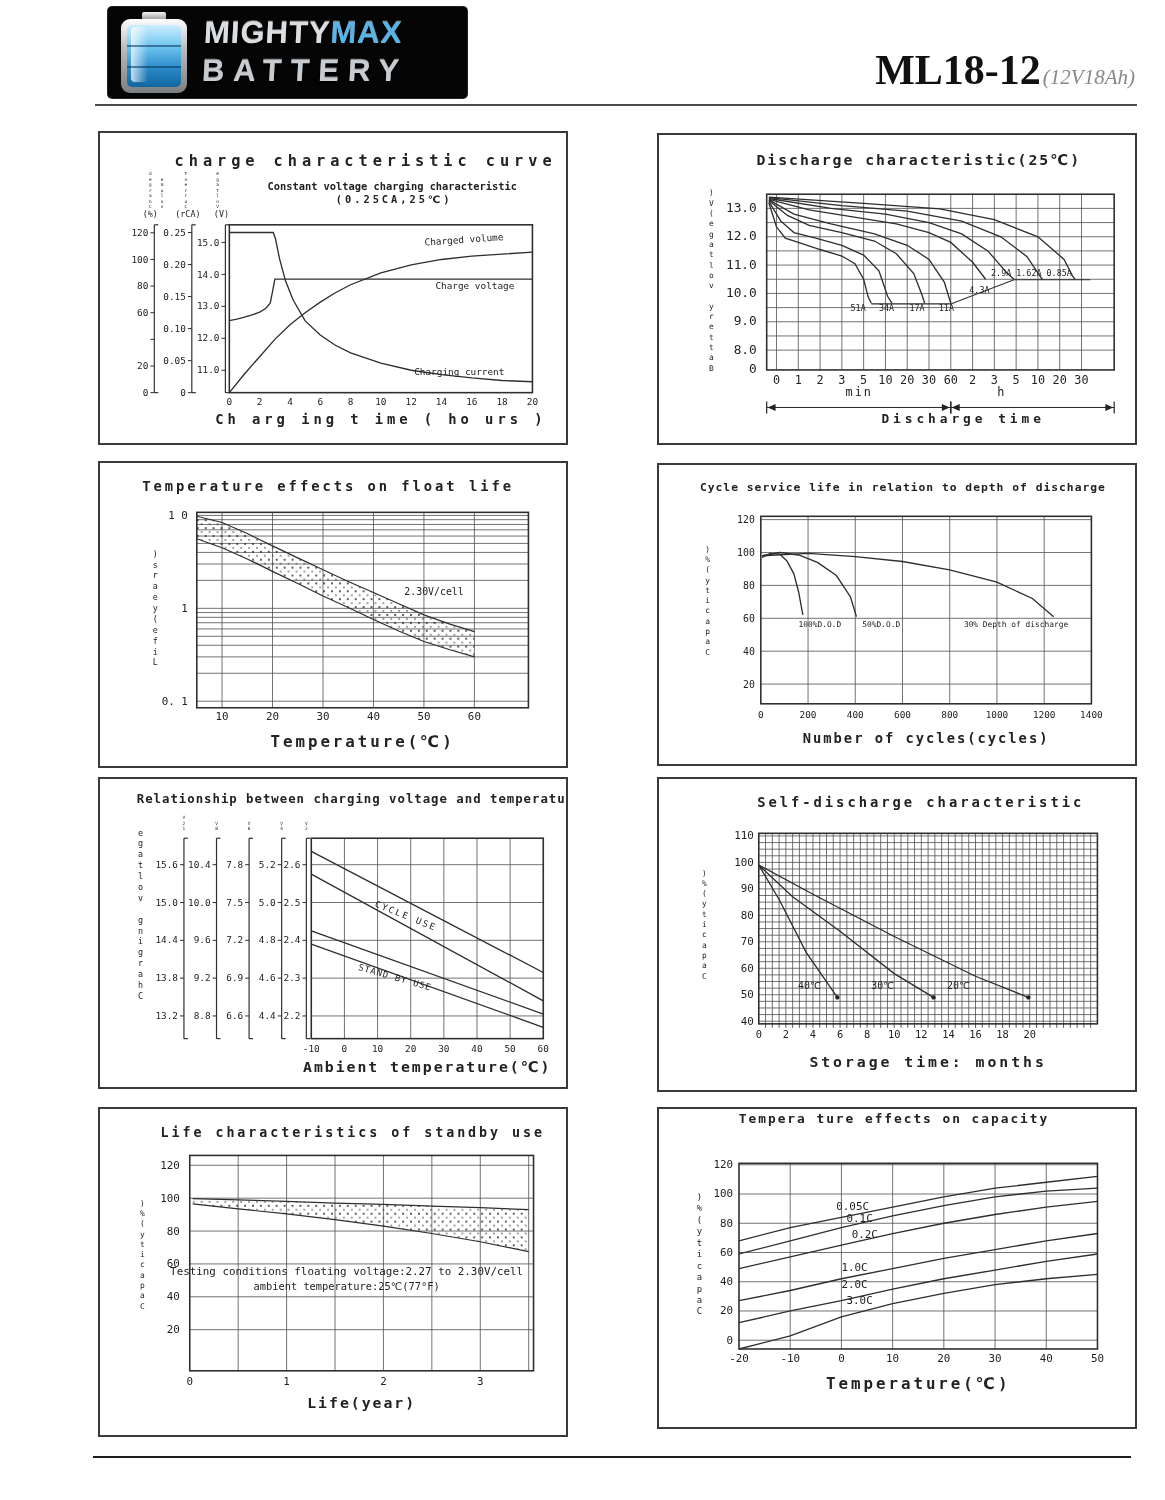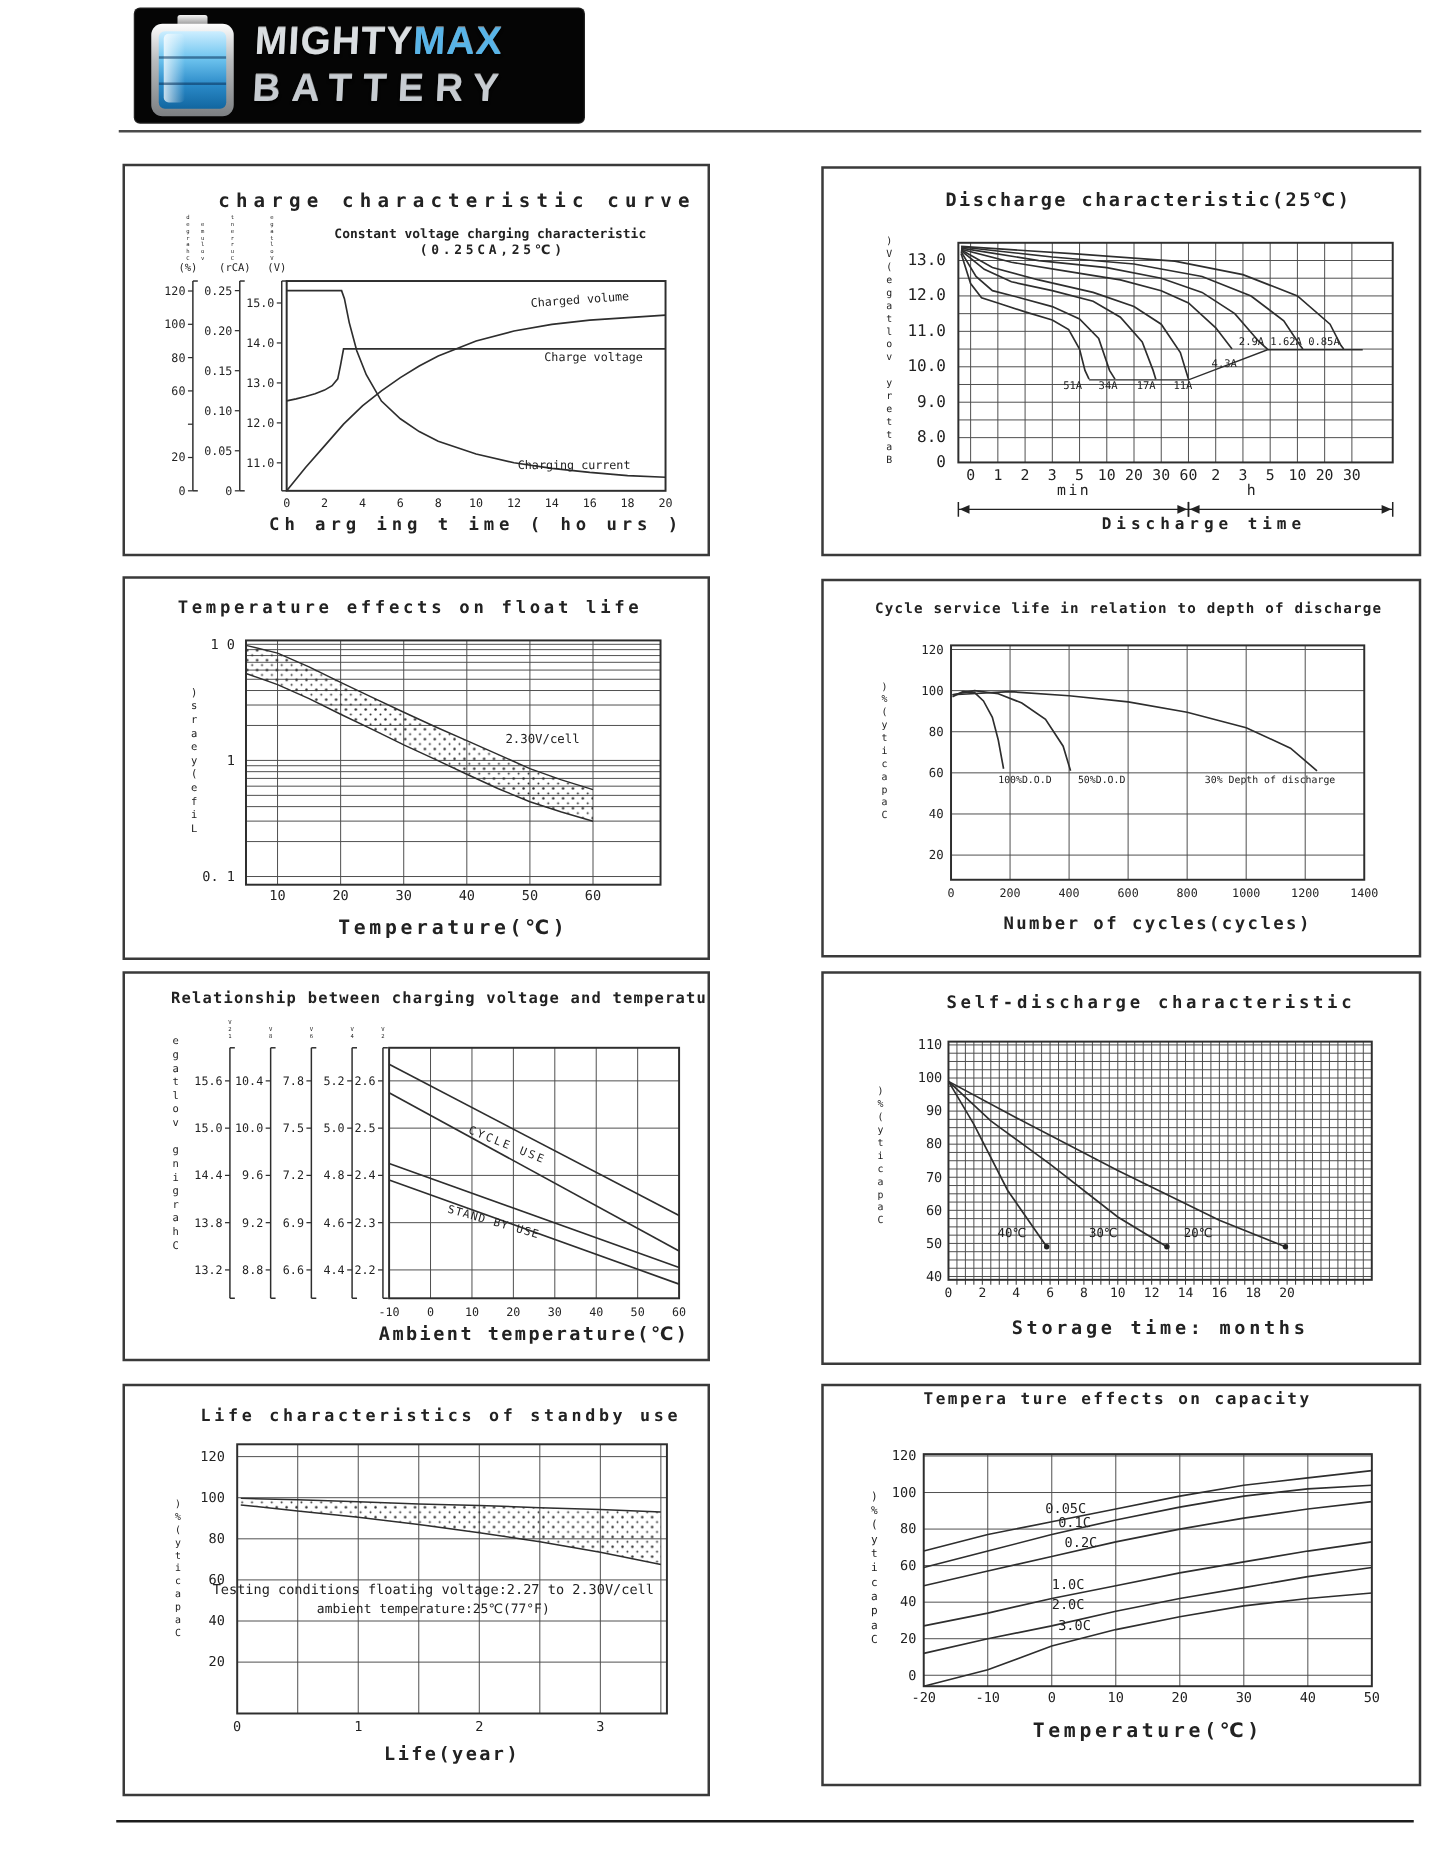--- a/index.html
+++ b/index.html
@@ -57,20 +57,23 @@
           <div class="seg" style="top:66%"></div>
         </div>
       </div>
     </div>
     <div class="brandtext">
       <div class="bline1"><span>MIGHTY</span><span class="max">MAX</span></div>
       <div class="bline2">BATTERY</div>
     </div>
   </div>
 
+  <div class="model">
+    <span class="mnum">ML18-12</span><span class="msub">(12V18Ah)</span>
+  </div>
 
   <div class="hrule-top"></div>
 
   <div class="panel p0">
     <svg viewBox="0 0 470 314">
         <rect x="130" y="93" width="307" height="170" fill="none" stroke="#2e2e2e" stroke-width="1.6"></rect>
         <polyline points="130.0,263.0 145.3,244.1 160.7,226.6 176.1,209.0 191.4,194.2 206.8,182.0 222.1,171.3 237.4,161.8 252.8,153.7 283.5,141.6 314.2,133.5 344.9,128.1 375.6,124.7 406.3,122.7 437.0,120.7" fill="none" stroke="#2e2e2e" stroke-width="1.35"></polyline>
         <text x="328.015" y="114.04761904761907" text-anchor="start" font-size="9.5" fill="#222" transform="rotate(-4 328.015 114.04761904761907)">Charged volume</text>
         <polyline points="130.0,190.1 137.7,188.5 145.3,186.6 153.0,184.3 160.7,181.4 166.8,177.8 171.4,172.3 173.7,161.0 176.1,148.0 437.0,148.0" fill="none" stroke="#2e2e2e" stroke-width="1.35"></polyline>
         <text x="338.76" y="157.76190476190476" text-anchor="start" font-size="9.5" fill="#222">Charge voltage</text>

